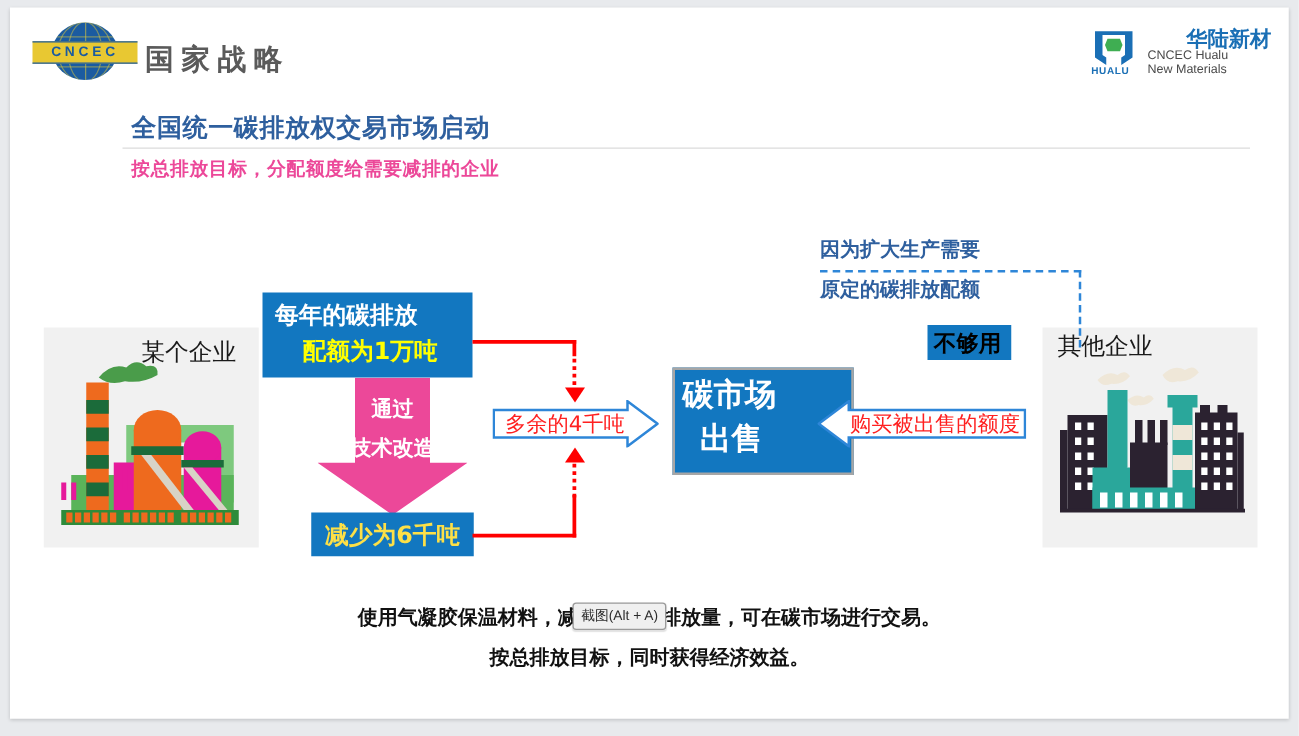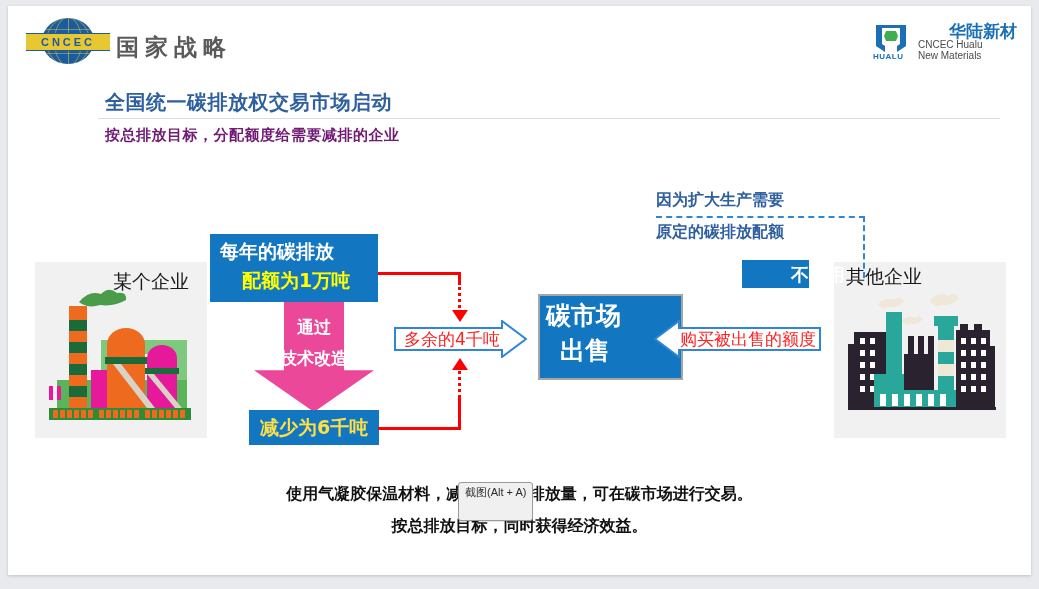--- a/index.html
+++ b/index.html
@@ -79,21 +79,21 @@
   #title{
     position:absolute;left:97px;top:83px;
     font-size:20px;font-weight:bold;color:#2e5f9e;letter-spacing:.5px;
     font-family:"DejaVu Sans","Liberation Sans",sans-serif;
   }
   #title-rule{
     position:absolute;left:90px;top:112px;width:902px;height:1px;background:#dcdcdc;
   }
   #subtitle{
     position:absolute;left:97px;top:120px;
-    font-size:15px;font-weight:bold;color:#701a75;letter-spacing:.5px;
+    font-size:15px;font-weight:bold;color:#ec4899;letter-spacing:.5px;
     font-family:"DejaVu Sans","Liberation Sans",sans-serif;
   }
 
   
   .photo-card{position:absolute;background:#f1f1f1;}
   #left-card{left:27px;top:256px;width:172px;height:176px;}
   #right-card{left:826px;top:256px;width:172px;height:176px;}
   .card-label{
     position:absolute;font-size:19px;color:#1a1a1a;white-space:nowrap;
     font-family:"DejaVu Sans","Liberation Sans",sans-serif;z-index:3;
@@ -122,21 +122,21 @@
     border:2px solid #a6a6a6;
     padding-left:36px;
   }
   #box-market .l1{position:absolute;left:6px;top:3px;font-size:25px;white-space:nowrap;}
   #box-market .l2{position:absolute;left:20px;top:38px;font-size:25px;white-space:nowrap;}
 
   #box-notenough{
     left:734px;top:254px;width:67px;height:28px;
   }
   #box-notenough .l1{
-    position:absolute;left:5px;top:3px;font-size:18px;color:#ffffff;white-space:nowrap;margin-left:44px;
+    position:absolute;left:5px;top:3px;font-size:18px;color:#000000;white-space:nowrap;
   }
 
   
   .anno{
     position:absolute;font-size:16px;font-weight:bold;color:#2e5f9e;white-space:nowrap;
     font-family:"DejaVu Sans","Liberation Sans",sans-serif;
   }
   #anno1{left:648px;top:184px;}
   #anno2{left:648px;top:216px;}
 
@@ -210,21 +210,21 @@
     font-size:16px;font-weight:bold;color:#111111;
     font-family:"DejaVu Sans","Liberation Sans",sans-serif;
   }
   #caption2{
     position:absolute;left:0;top:510px;width:1023px;text-align:center;
     font-size:16px;font-weight:bold;color:#111111;
     font-family:"DejaVu Sans","Liberation Sans",sans-serif;
   }
   #snip-tooltip{
     position:absolute;left:450px;top:476px;
-    padding:2px 6px 20px 6px;
+    padding:2px 6px 3px 6px;
     background:#f0f0f0;border:1px solid #9a9a9a;border-radius:3px;
     font-size:11px;color:#2b2b2b;white-space:nowrap;
     font-family:"Liberation Sans",sans-serif;
     box-shadow:0 1px 1px rgba(0,0,0,.12);
   }
 </style>
 </head>
 <body>
 
 <div id="slide">

